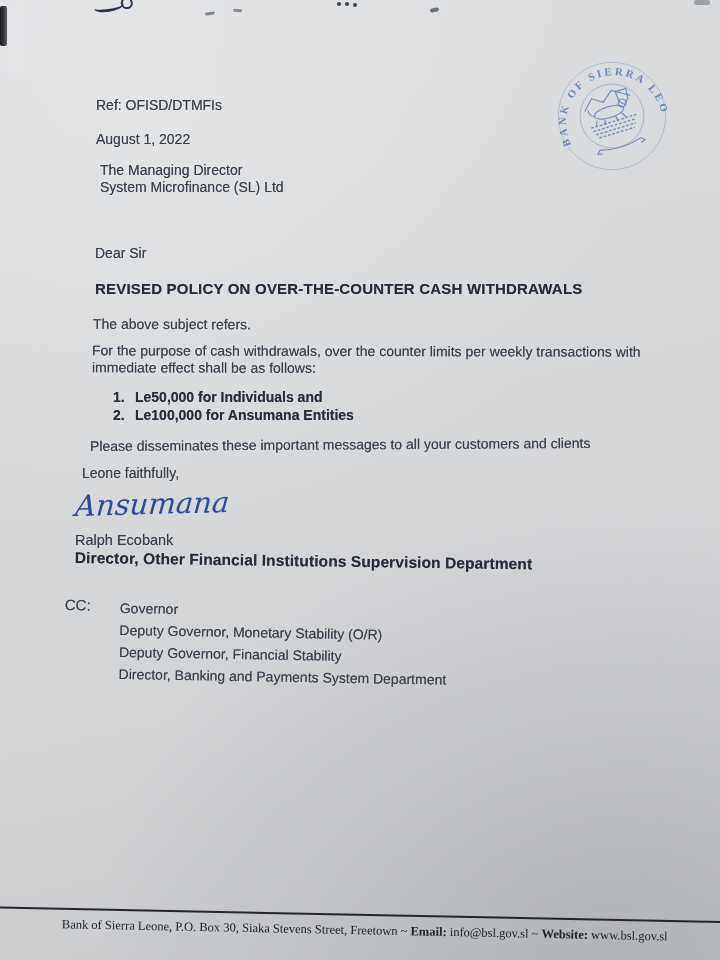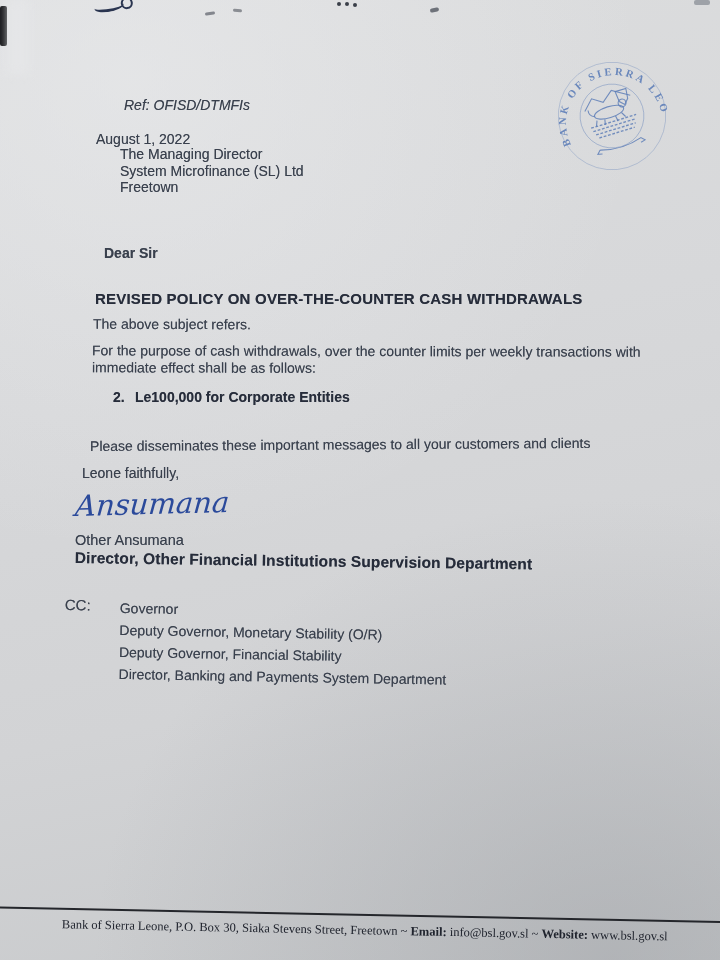--- a/index.html
+++ b/index.html
@@ -22,25 +22,25 @@
   .squiggle{left:94px;top:0;width:30px;height:9px;border-bottom:3px solid #2a3550;border-radius:0 0 60% 40%;transform:rotate(-6deg);}
   .squiggle::after{content:"";position:absolute;right:-9px;top:-1px;width:8px;height:8px;border:2px solid #2a3550;border-radius:50%;}
   .dash1{left:205px;top:12px;width:10px;height:3px;background:#83868d;transform:rotate(-8deg);border-radius:2px;}
   .dash2{left:233px;top:9px;width:9px;height:3px;background:#8a8d93;transform:rotate(6deg);border-radius:2px;}
   .dots{left:337px;top:2px;width:4px;height:4px;background:#3a3f49;border-radius:50%;box-shadow:8px 0 0 #3a3f49,16px 1px 0 #3a3f49;}
   .tick1{left:430px;top:8px;width:9px;height:4px;background:#6e727a;border-radius:2px;transform:rotate(-12deg);}
   .tick2{left:694px;top:0;width:16px;height:5px;background:#9ea2a8;border-radius:2px;}
   
   .seal{left:556px;top:60px;width:112px;height:112px;transform:rotate(-17deg);opacity:.88;}
   
-  .ref{left:124px;top:97px;font-style:italic;}
+  .ref{left:96px;top:97px;}
   .date{left:96px;top:131px;}
-  .recipient{left:100px;top:146px;line-height:16.5px;font-size:14px;margin-left:20px;}
-  .salutation{left:104px;top:245px;font-weight:bold;}
-  .subject{left:95px;top:280px;font-size:15px;letter-spacing:.2px;margin-top:10px;}
+  .recipient{left:100px;top:162px;line-height:16.5px;font-size:14px;}
+  .salutation{left:95px;top:245px;}
+  .subject{left:95px;top:280px;font-size:15px;letter-spacing:.2px;}
   .para1{left:93px;top:316px;transform:rotate(.2deg);text-align:center;}
   .para2{left:92px;top:343px;line-height:17px;transform:rotate(.15deg);}
   .list{left:113px;top:389px;line-height:17.5px;font-size:14.5px;}
   .list .num{display:inline-block;width:22px;}
   .para3{left:90px;top:438px;transform:rotate(-.35deg);transform-origin:left top;}
   .closing{left:82px;top:465px;}
   .signature{left:74px;top:489px;font-family:"DejaVu Serif","Liberation Serif",serif;
     font-style:italic;font-size:29px;color:#2b4a9b;transform:rotate(-2dedeg);}
   .signature-wrap{transform:rotate(-1.5deg) skewX(-6deg);transform-origin:left bottom;}
   .signer-name{left:75px;top:532px;font-size:14.5px;}
@@ -88,49 +88,51 @@
       <path d="M 62,152 q 38,12 76,0 l 6,6 l -8,2 M 62,152 l -6,6 l 8,2"></path>
     </g>
   </svg>
 
   <div class="abs line soft ref">Ref: OFISD/DTMFIs</div>
   <div class="abs line soft date">August 1, 2022</div>
 
   <div class="abs recipient soft">
     <div class="line">The Managing Director</div>
     <div class="line">System Microfinance (SL) Ltd</div>
-    <div class="line">Freetown</div>
   </div>
 
   <div class="abs line soft salutation">Dear Sir</div>
 
   <div class="abs line soft b subject">REVISED POLICY ON OVER-THE-COUNTER CASH WITHDRAWALS</div>
 
   <div class="abs line soft para1">The above subject refers.</div>
 
   <div class="abs para2 soft">
     <div class="line">For the purpose of cash withdrawals, over the counter limits per weekly transactions with</div>
     <div class="line">immediate effect shall be as follows:</div>
   </div>
 
   <div class="abs list soft b">
     <div class="line">
-      <span class="num">2.</span><span>Le100,000 for Corporate Entities</span>
+      <span class="num">1.</span><span>Le50,000 for Individuals and</span>
+    </div>
+    <div class="line">
+      <span class="num">2.</span><span>Le100,000 for Ansumana Entities</span>
     </div>
   </div>
 
   <div class="abs line soft para3">Please disseminates these important messages to all your customers and clients</div>
 
   <div class="abs line soft closing">Leone faithfully,</div>
 
   <div class="abs signature signature-wrap">
     <span>Ansumana</span>
   </div>
 
-  <div class="abs line soft signer-name">Other Ansumana</div>
+  <div class="abs line soft signer-name">Ralph Ecobank</div>
   <div class="abs line soft b signer-title">Director, Other Financial Institutions Supervision Department</div>
 
   <div class="abs cc soft">
     <div class="cc-row">
       <div class="cc-label">CC:</div>
       <div class="cc-items">
         <div class="line">Governor</div>
         <div class="line">Deputy Governor, Monetary Stability (O/R)</div>
         <div class="line">Deputy Governor, Financial Stability</div>
         <div class="line">Director, Banking and Payments System Department</div>

